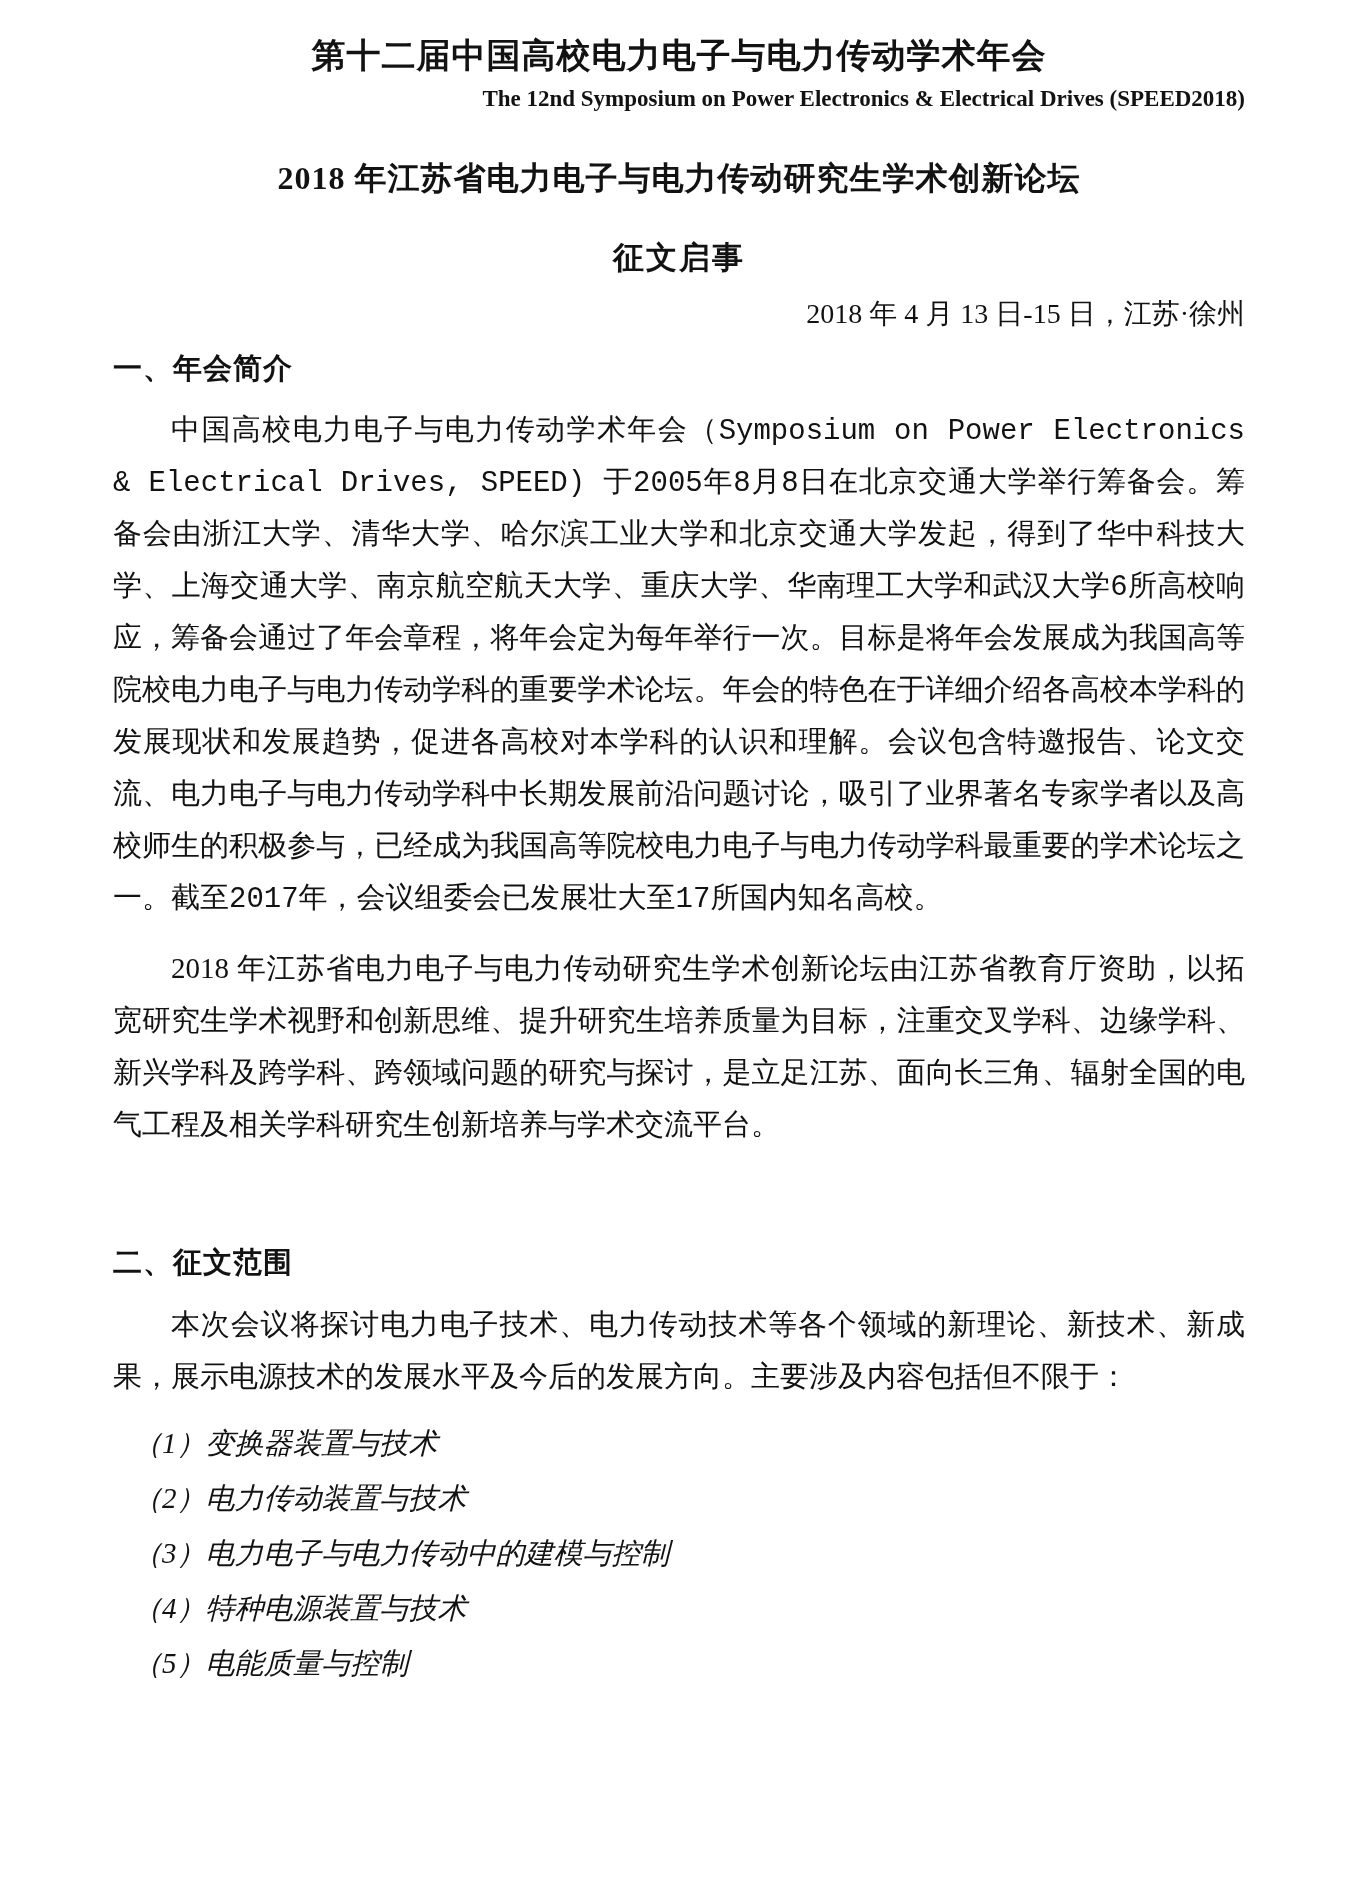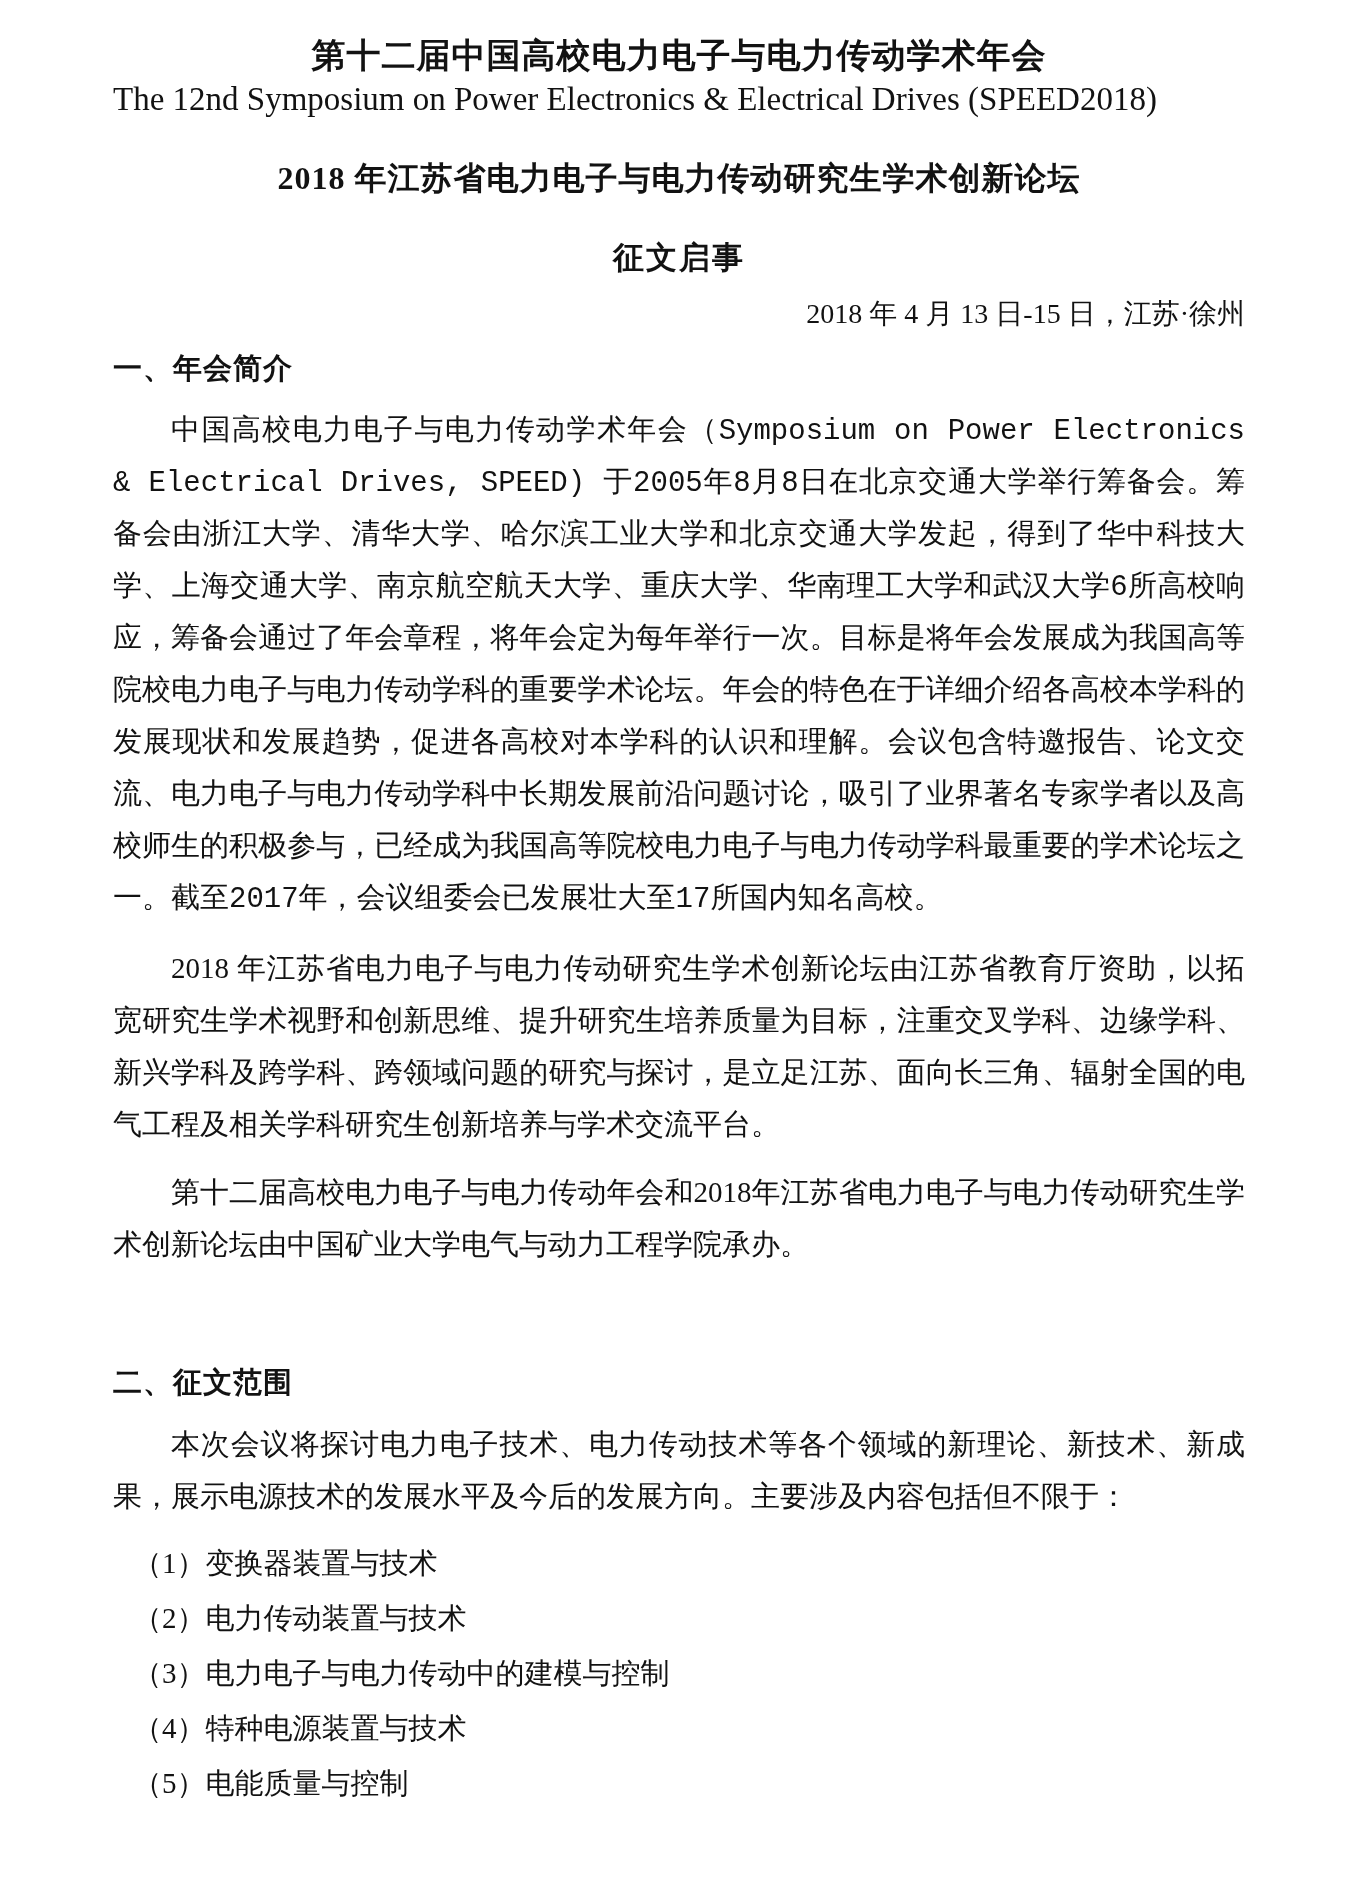--- a/index.html
+++ b/index.html
@@ -25,23 +25,23 @@
   .title-cn {
     margin: 0;
     font-size: 34px;
     font-weight: bold;
     text-align: center;
     line-height: 44px;
     letter-spacing: 1px;
   }
   .title-en {
     margin: 2px 0 0 0;
-    font-size: 33px;
-    font-weight: normal;
-    text-align: left;
+    font-size: 23px;
+    font-weight: bold;
+    text-align: right;
     line-height: 38px;
   }
   .forum-title {
     margin: 40px 0 4px 0;
     font-size: 32px;
     font-weight: bold;
     text-align: center;
     line-height: 40px;
     letter-spacing: 1px;
   }
@@ -78,20 +78,21 @@
     text-indent: 2em;
   }
   p.body-para.first {
     margin-top: 18px;
     font-family: Liberation Mono, monospace;
   }
   ul.scope-list {
     list-style: none;
     margin: 14px 0 0 0;
     padding: 0 0 0 20px;
+    font-style: italic;
   }
   ul.scope-list li {
     font-size: 29px;
     line-height: 55px;
     text-align: left;
   }
 </style>
 </head>
 <body>
 
@@ -102,21 +103,20 @@
     <div class="title-en">The 12nd Symposium on Power Electronics &amp; Electrical Drives (SPEED2018)</div>
     <h2 class="forum-title">2018 年江苏省电力电子与电力传动研究生学术创新论坛</h2>
     <h3 class="notice-title">征文启事</h3>
     <div class="dateline">2018 年 4 月 13 日-15 日，江苏·徐州</div>
   </header>
 
   <section>
     <h4 class="section-heading">一、年会简介</h4>
     <p class="body-para first">中国高校电力电子与电力传动学术年会（Symposium on Power Electronics &amp; Electrical Drives, SPEED) 于2005年8月8日在北京交通大学举行筹备会。筹备会由浙江大学、清华大学、哈尔滨工业大学和北京交通大学发起，得到了华中科技大学、上海交通大学、南京航空航天大学、重庆大学、华南理工大学和武汉大学6所高校响应，筹备会通过了年会章程，将年会定为每年举行一次。目标是将年会发展成为我国高等院校电力电子与电力传动学科的重要学术论坛。年会的特色在于详细介绍各高校本学科的发展现状和发展趋势，促进各高校对本学科的认识和理解。会议包含特邀报告、论文交流、电力电子与电力传动学科中长期发展前沿问题讨论，吸引了业界著名专家学者以及高校师生的积极参与，已经成为我国高等院校电力电子与电力传动学科最重要的学术论坛之一。截至2017年，会议组委会已发展壮大至17所国内知名高校。</p>
     <p class="body-para">2018 年江苏省电力电子与电力传动研究生学术创新论坛由江苏省教育厅资助，以拓宽研究生学术视野和创新思维、提升研究生培养质量为目标，注重交叉学科、边缘学科、新兴学科及跨学科、跨领域问题的研究与探讨，是立足江苏、面向长三角、辐射全国的电气工程及相关学科研究生创新培养与学术交流平台。</p>
-    <p class="body-para">第十二届高校电力电子与电力传动年会和2018年江苏省电力电子与电力传动研究生学术创新论坛由中国矿业大学电气与动力工程学院承办。</p>
   </section>
 
   <section>
     <h4 class="section-heading scope">二、征文范围</h4>
     <p class="body-para">本次会议将探讨电力电子技术、电力传动技术等各个领域的新理论、新技术、新成果，展示电源技术的发展水平及今后的发展方向。主要涉及内容包括但不限于：</p>
     <ul class="scope-list">
       <li>（1）变换器装置与技术</li>
       <li>（2）电力传动装置与技术</li>
       <li>（3）电力电子与电力传动中的建模与控制</li>
       <li>（4）特种电源装置与技术</li>

